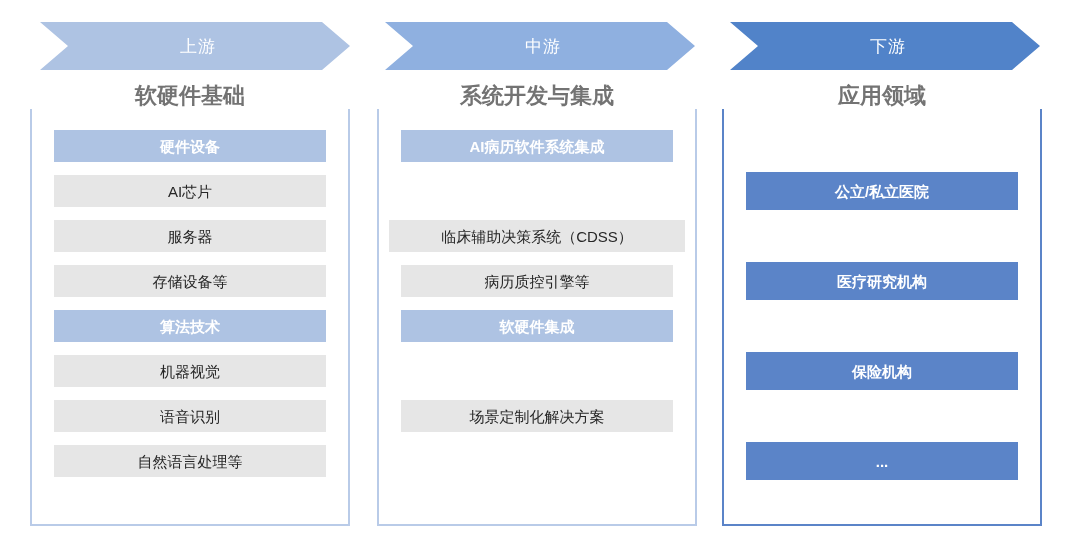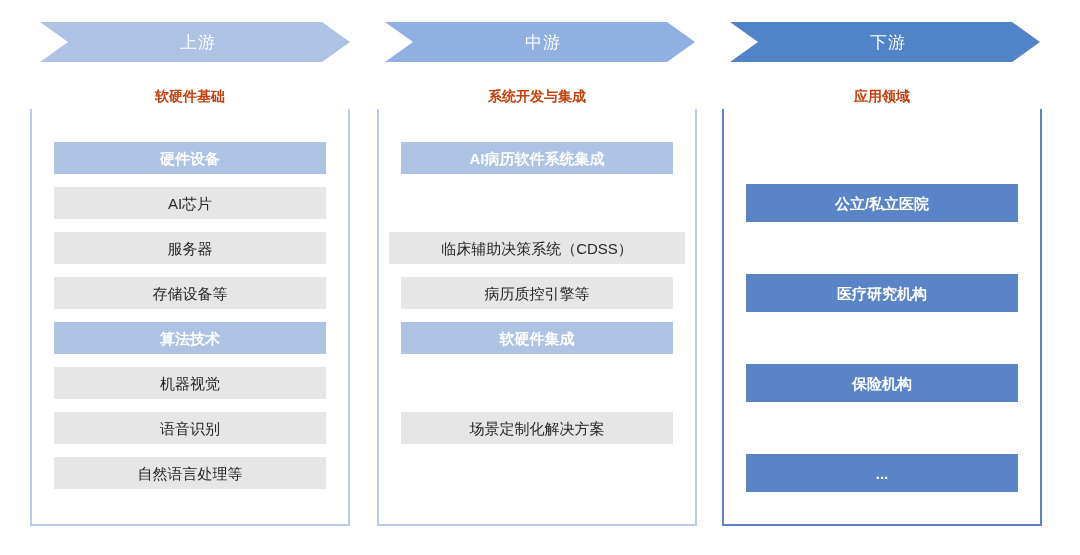--- a/index.html
+++ b/index.html
@@ -19,21 +19,21 @@
   .arrow-band {
     position: absolute;
     left: 0;
     top: 0;
     width: 1080px;
     height: 70px;
   }
   .arrow {
     position: absolute;
     top: 22px;
-    height: 40px;
+    height: 48px;
     display: flex;
     align-items: center;
     justify-content: center;
     clip-path: polygon(0 0, calc(100% - 28px) 0, 100% 50%, calc(100% - 28px) 100%, 0 100%, 28px 50%);
   }
   .arrow-label {
     color: #ffffff;
     font-size: 17px;
     font-weight: normal;
     letter-spacing: 1px;
@@ -81,33 +81,33 @@
   .style-dark .bracket { border-color: #5b84c8; }
   .style-dark .notch-l { left: 22px;  right: auto; width: 150px; }
   .style-dark .notch-r { right: 22px; left: auto;  width: 150px; }
 
   .panel-title {
     position: absolute;
     left: 0;
     top: -13px;
     width: 100%;
     text-align: center;
-    font-size: 14px;
+    font-size: 22px;
     font-weight: bold;
-    color: #c2410c;
+    color: #737373;
     background: #ffffff;
     line-height: 26px;
     z-index: 3;
   }
 
   
   .rows {
     position: absolute;
     left: 0;
-    top: 12px;
+    top: 0;
     width: 100%;
     height: 100%;
   }
   .row {
     position: absolute;
     height: 32px;
     display: flex;
     align-items: center;
     justify-content: center;
     box-sizing: border-box;

